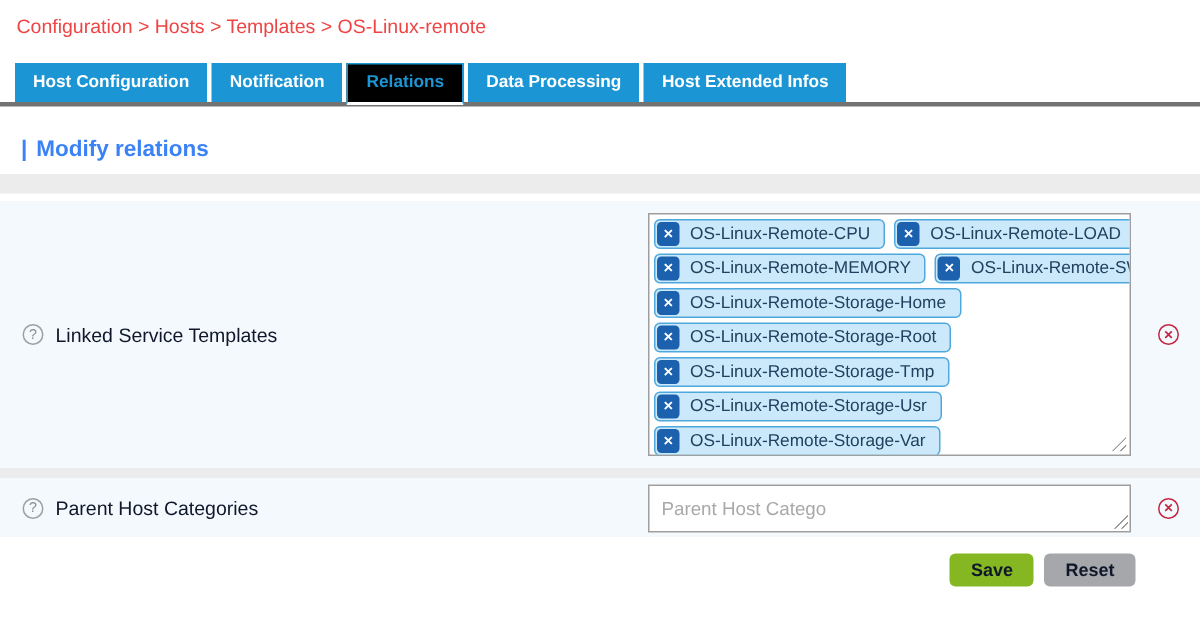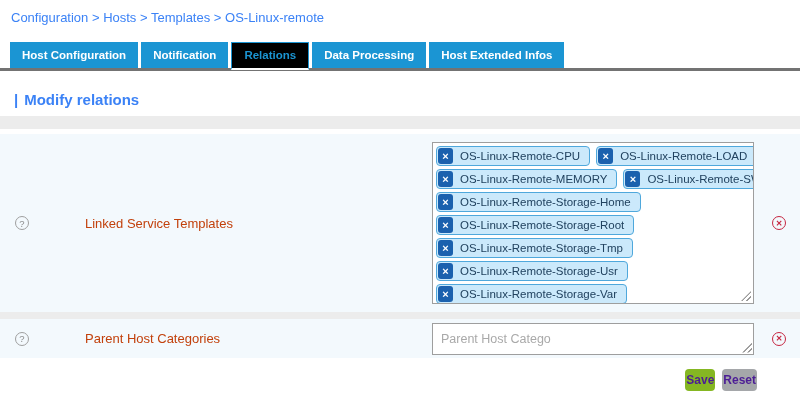--- a/index.html
+++ b/index.html
@@ -1,39 +1,39 @@
 <!DOCTYPE html>
 <html><head>
 <meta charset="utf-8">
 <style>
   * { margin:0; padding:0; box-sizing:border-box; }
   html,body { width:800px; height:412px; background:#fff; overflow:hidden;
     font-family:"Liberation Sans", sans-serif; }
 
-  .breadcrumb { padding:10px 0 0 11px; font-size:13px; color:#3b82f6; }
+  .breadcrumb { padding:10px 0 0 11px; font-size:13px; color:#ef4444; }
 
   .tabbar { display:flex; align-items:flex-end; gap:3px; margin-top:17px;
     padding-left:10px; border-bottom:3px solid #737373; }
   .tab { background:#1b95d3; color:#fff; font-size:11.5px; font-weight:600;
     height:26px; line-height:26px; padding:0 12px; cursor:pointer; white-space:nowrap; }
   .tab.active { background:#000000; color:#1b95d3; border:1px solid #1b95d3;
     border-bottom:2px solid #fff; margin-bottom:-2px; height:28px; line-height:25px; }
 
   .heading { margin:20px 0 0 14px; font-size:15px; font-weight:600; color:#3b82f6; }
   .heading .bar { margin-right:6px; }
 
   .band { height:13px; background:#ececec; margin-top:8px; }
 
   .form-row { background:#f3f9fd; display:flex; align-items:center; }
   .row-1 { margin-top:5px; padding:5px 0; min-height:178px; }
   .row-sep { height:7px; background:#ececec; }
   .row-2 { height:39px; }
 
   .label-col { width:432px; padding-left:15px; display:flex; align-items:center; gap:8px; }
-  .label-text { font-size:13px; color:#c2410c;margin-left:48px; }
+  .label-text { font-size:13px; color:#0f172a; }
   .help-icon { width:14px; height:14px; border:1px solid #9f9f9f; border-radius:50%;
     color:#8c8c8c; font-size:9.5px; display:flex; align-items:center; justify-content:center;
     flex:none; background:transparent; }
 
   .field-col { width:326px; }
   .action-col { flex:1; display:flex; justify-content:center; align-items:center; }
 
   .multiselect { position:relative; width:322px; height:162px; background:#fff;
     border:1px solid #9e9e9e; padding:3px; overflow:hidden; }
   .tag-row { display:flex; margin-bottom:3px; }
@@ -51,21 +51,21 @@
   .remove-icon { width:14px; height:14px; border:1.5px solid #c62641; border-radius:50%;
     color:#c62641; font-size:8px; font-weight:bold; display:flex; align-items:center;
     justify-content:center; cursor:pointer; background:#fff0; }
 
   .text-wrap { position:relative; width:322px; height:32px; }
   .text-wrap input { width:100%; height:100%; border:1px solid #9e9e9e; padding:0 14px 0 8px;
     font-size:12.5px; color:#444; font-family:"Liberation Sans", sans-serif; background:#fff; }
   .text-wrap input::placeholder { color:#a9a9a9; }
 
   .btn-row { display:flex; justify-content:flex-end; gap:7px; margin-top:11px; padding-right:43px; }
-  .btn { border:none; border-radius:4px; height:22px; padding:0 1px; color:#4c1d95;
+  .btn { border:none; border-radius:4px; height:22px; padding:0 14px; color:#0f172a;
     font-size:12px; font-weight:bold; font-family:"Liberation Sans", sans-serif; cursor:pointer; }
   .btn-save { background:#85b722; }
   .btn-reset { background:#a5a7aa; }
 </style>
 </head>
 <body>
 
 <div class="breadcrumb">Configuration &gt; Hosts &gt; Templates &gt; OS-Linux-remote</div>
 
 <div class="tabbar">

